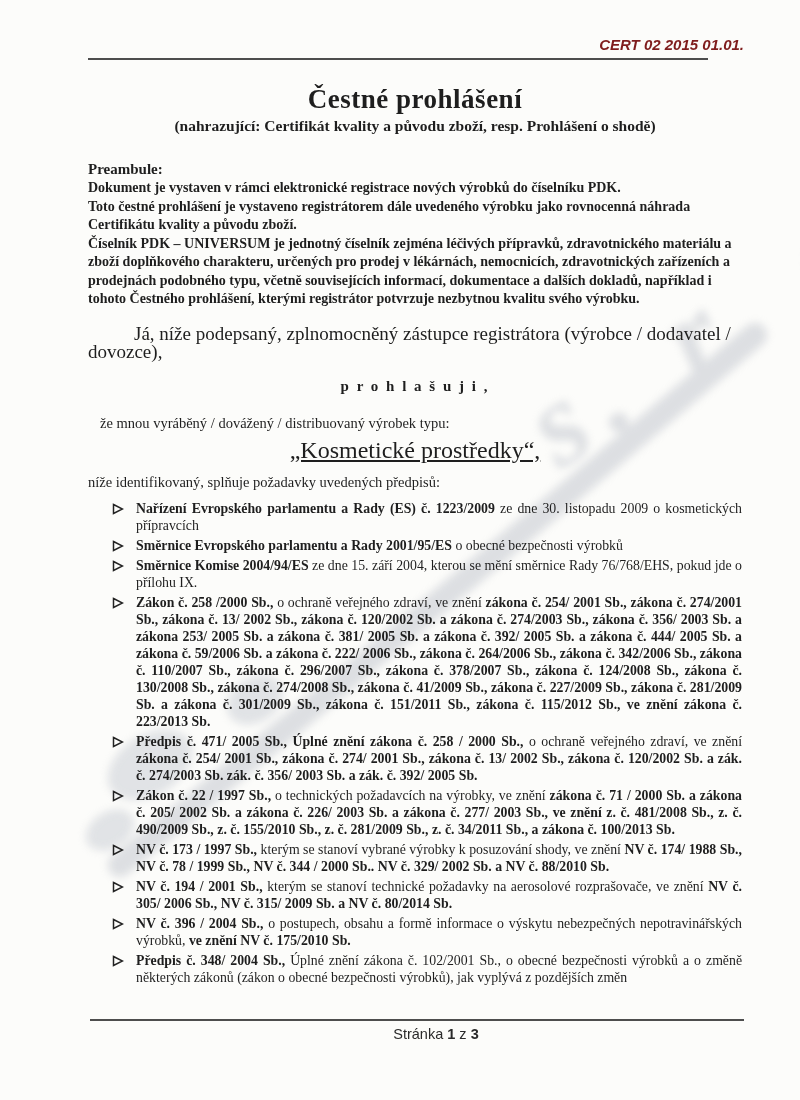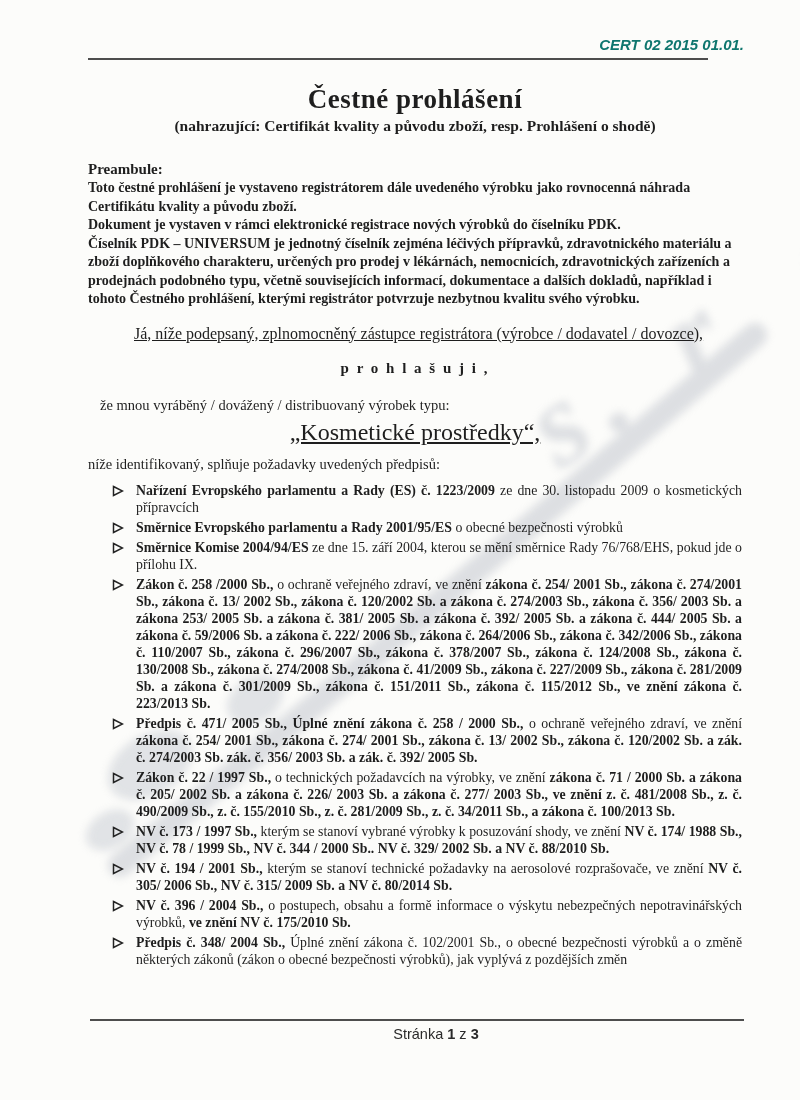--- a/index.html
+++ b/index.html
@@ -27,21 +27,21 @@
   
   .doc-code {
     position: absolute;
     top: 36px;
     right: 56px;
     font-family: "Liberation Sans", sans-serif;
     font-style: italic;
     font-weight: bold;
     font-size: 15px;
     letter-spacing: 0px;
-    color: #0f766e;
+    color: #7f1d1d;
     z-index: 2;
   }
   .header-rule {
     position: absolute;
     top: 58px;
     left: 88px;
     right: 92px;
     border: none;
     border-top: 2px solid #4d4d4d;
     margin: 0;
@@ -74,24 +74,23 @@
     font-weight: bold;
   }
   .preamble-p {
     margin: 0;
     font-size: 14px;
     font-weight: bold;
     line-height: 18.5px;
   }
   .decl-intro {
     margin: 16px 0 0 0;
-    font-size: 16px;
+    font-size: 19px;
     text-indent: 46px;
     line-height: 18px;
-    text-decoration: underline;
   }
   .decl-verb {
     margin: 17px 0 17px 0;
     text-align: center;
     font-size: 15px;
     font-weight: bold;
     letter-spacing: 2px;
   }
   .decl-product-line {
     margin: 20px 0 0 12px;
@@ -176,22 +175,22 @@
   </div>
 
   <div class="doc-code">CERT 02 2015 01.01.</div>
   <hr class="header-rule">
 
   <div class="content">
     <h1 class="title">Čestné prohlášení</h1>
     <div class="subtitle">(nahrazující: Certifikát kvality a původu zboží, resp. Prohlášení o shodě)</div>
 
     <h2 class="preamble-heading">Preambule:</h2>
+    <p class="preamble-p">Dokument je vystaven v rámci elektronické registrace nových výrobků do číselníku PDK.</p>
     <p class="preamble-p">Toto čestné prohlášení je vystaveno registrátorem dále uvedeného výrobku jako rovnocenná náhrada Certifikátu kvality a původu zboží.</p>
-    <p class="preamble-p">Dokument je vystaven v rámci elektronické registrace nových výrobků do číselníku PDK.</p>
     <p class="preamble-p">Číselník PDK – UNIVERSUM je jednotný číselník zejména léčivých přípravků, zdravotnického materiálu a zboží doplňkového charakteru, určených pro prodej v lékárnách, nemocnicích, zdravotnických zařízeních a prodejnách podobného typu, včetně souvisejících informací, dokumentace a dalších dokladů, například i tohoto Čestného prohlášení, kterými registrátor potvrzuje nezbytnou kvalitu svého výrobku.</p>
 
     <p class="decl-intro">Já, níže podepsaný, zplnomocněný zástupce registrátora (výrobce / dodavatel / dovozce),</p>
     <p class="decl-verb">p r o h l a š u j i ,</p>
     <p class="decl-product-line">že mnou vyráběný / dovážený  / distribuovaný výrobek typu:</p>
     <p class="decl-product-name">„Kosmetické prostředky“,</p>
     <p class="decl-outro">níže identifikovaný, splňuje požadavky uvedených předpisů:</p>
 
     <ul class="reg-list">
         <li class="reg-item"><span class="marker"><svg width="12" height="12" viewBox="0 0 12 12">

